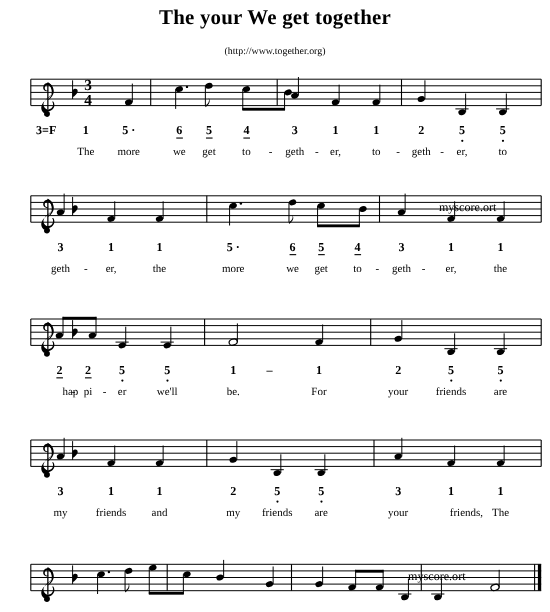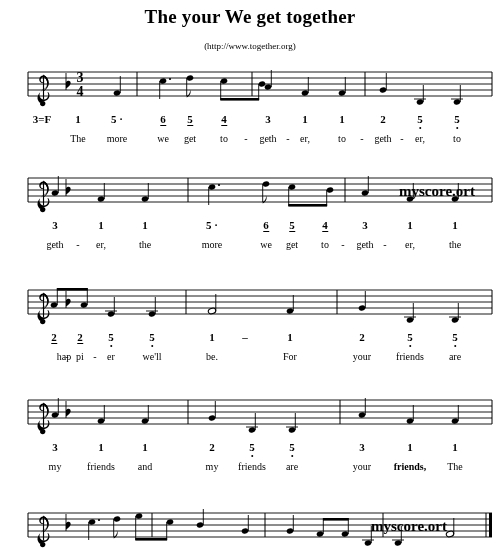--- a/index.html
+++ b/index.html
@@ -16,21 +16,21 @@
   .cell{position:absolute;text-align:center;transform:translateX(-50%);
         white-space:nowrap;}
   .num{font-family:"Liberation Serif", serif;font-weight:bold;font-size:11px;}
   .num .u1{border-bottom:1.4px solid #000;padding-bottom:0px;display:inline-block;}
   .num .odot{position:relative;display:inline-block;}
   .num .odot::after{content:"";position:absolute;left:50%;bottom:-4px;
         width:2px;height:2px;background:#000;border-radius:50%;
         transform:translateX(-50%);}
   .lyr{font-family:"Liberation Serif", serif;font-size:10px;}
   .dotmark{font-family:"Liberation Serif", serif;font-weight:bold;font-size:11px;}
-  .wm{font-family:"Liberation Serif", serif;font-weight:bold;font-size:15px;
+  .wm{font-family:"Liberation Serif", serif;font-weight:normal;font-size:11px;
       color:#000;position:absolute;white-space:nowrap;}
 </style>
 </head>
 <body>
 
 <div>
 
   <div class="title">The your We get together</div>
   <div class="subtitle">(http://www.together.org)</div>
 
@@ -496,18 +496,18 @@
         <span class="cell num" style="left: 455px;"><span>1</span></span>
       </div>
       <div class="lyricline" style="top: 461px;">
         <span class="cell lyr" style="left: 55px;">my</span>
         <span class="cell lyr" style="left: 101px;">friends</span>
         <span class="cell lyr" style="left: 145px;">and</span>
         <span class="cell lyr" style="left: 212px;">my</span>
         <span class="cell lyr" style="left: 252px;">friends</span>
         <span class="cell lyr" style="left: 292px;">are</span>
         <span class="cell lyr" style="left: 362px;">your</span>
-        <span class="cell lyr" style="left: 410px; font-weight: bold;">friends,</span>
+        <span class="cell lyr" style="left: 424px;">friends,</span>
         <span class="cell lyr" style="left: 455px;">The</span>
       </div>
     </div>
 
 </div>
 
 </body></html>

